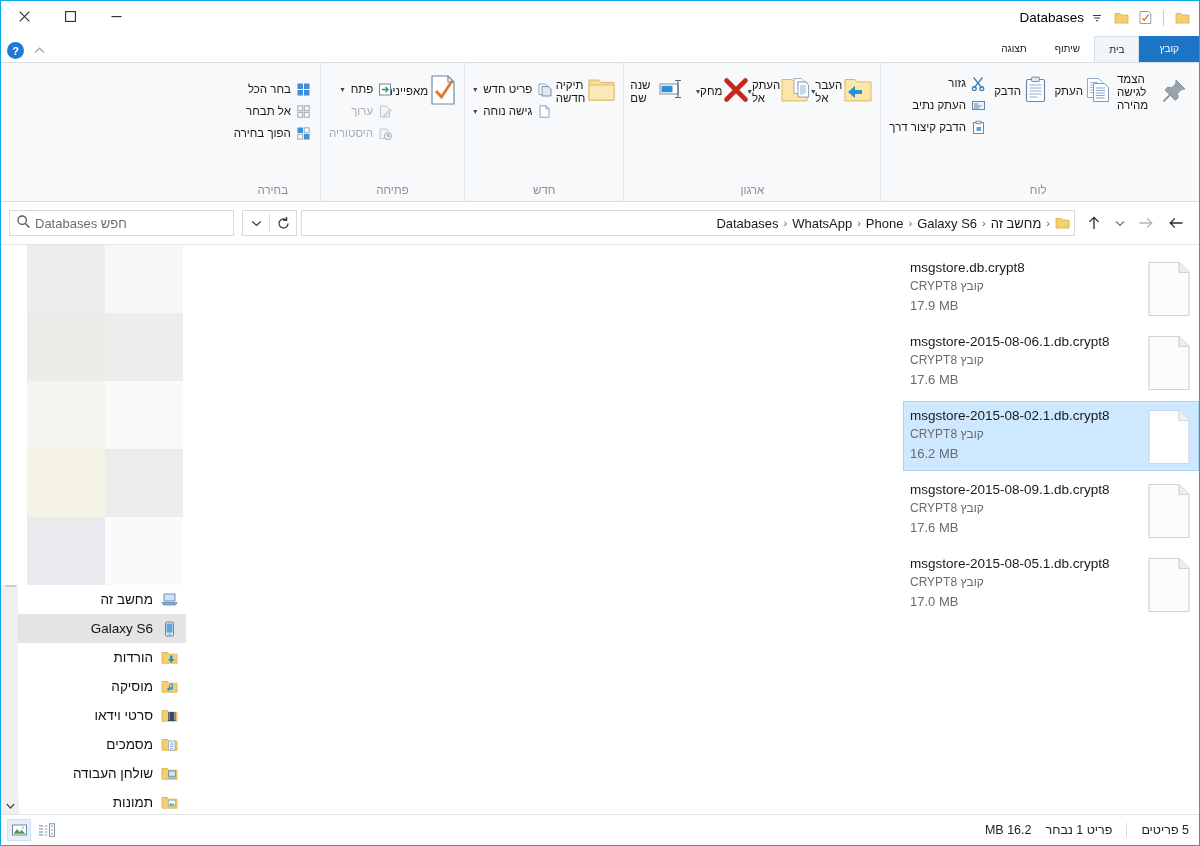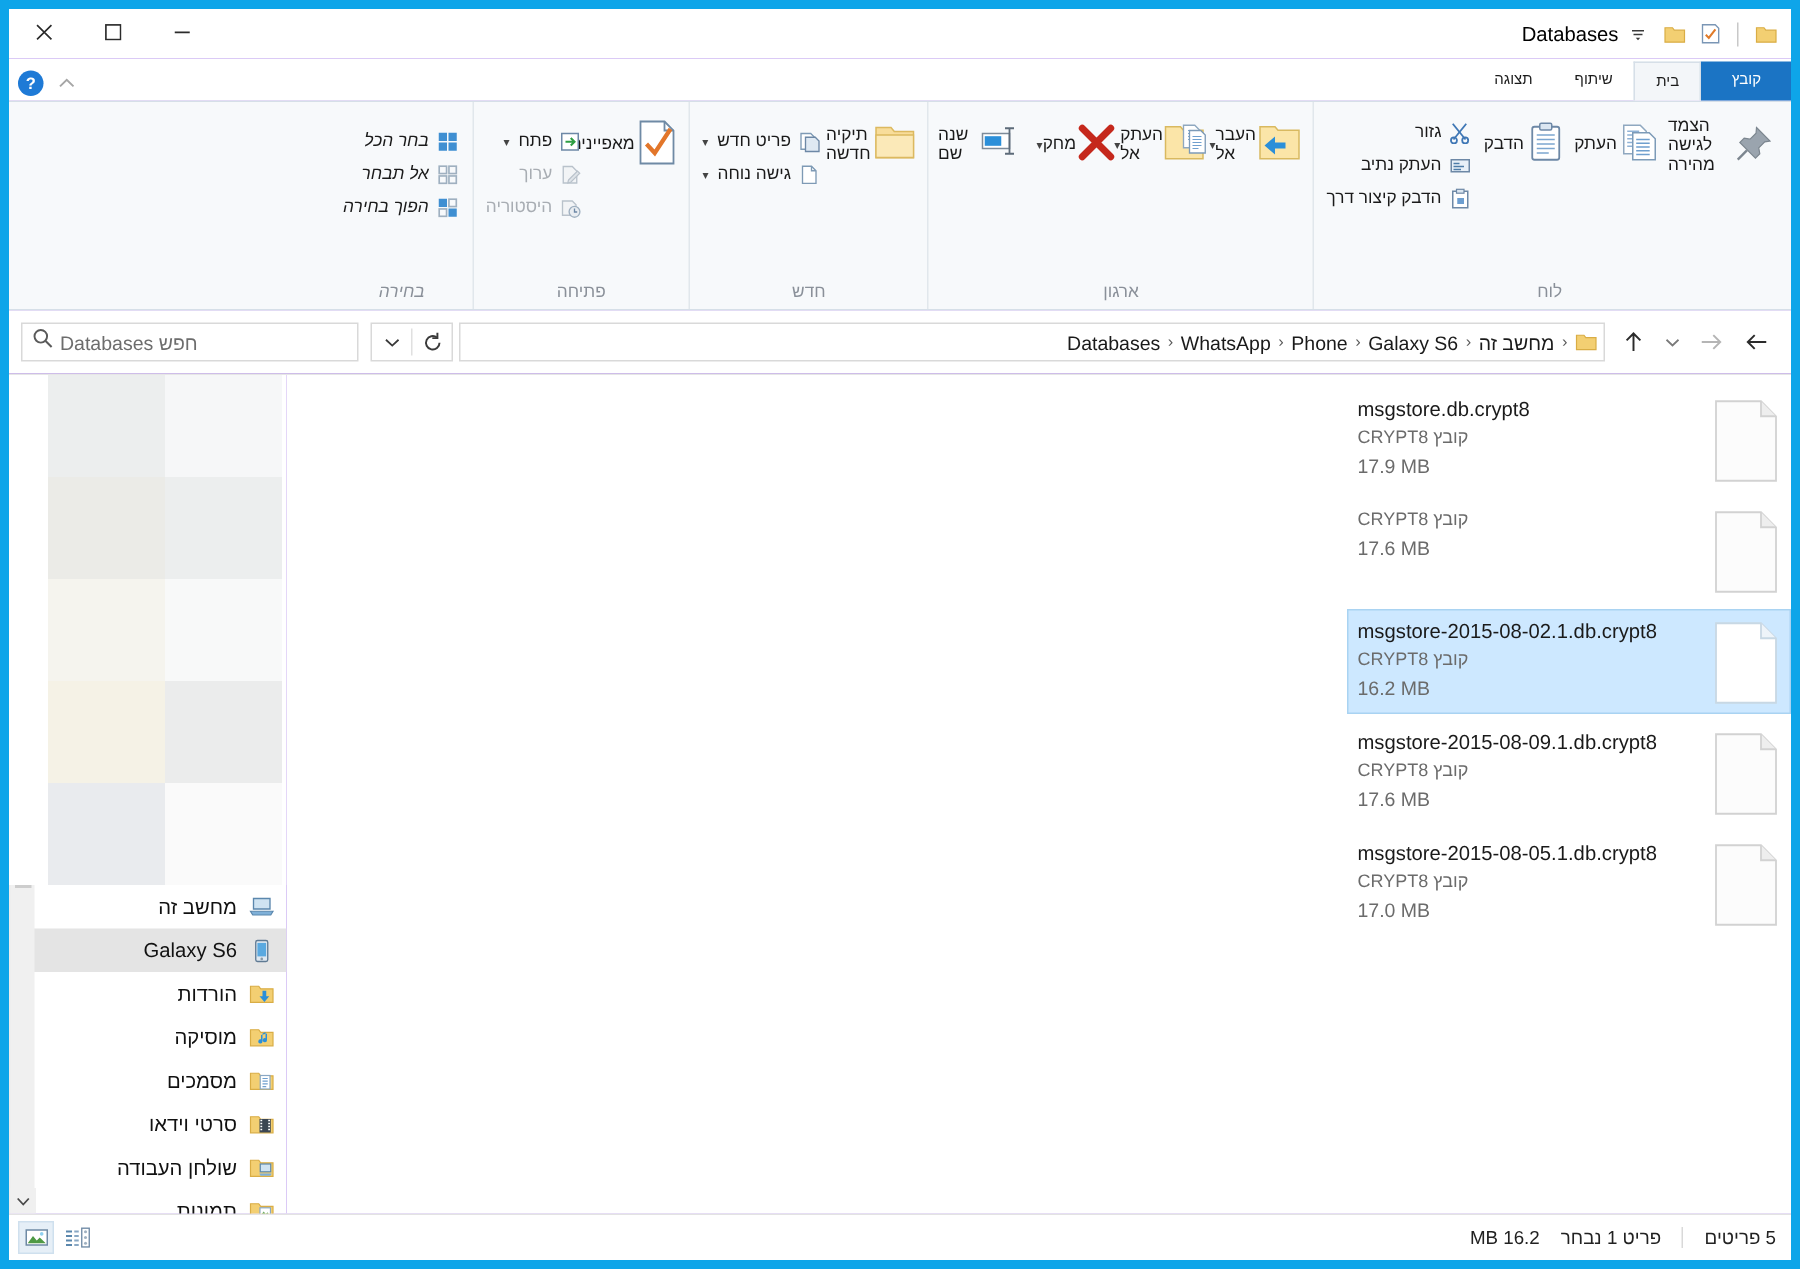--- a/index.html
+++ b/index.html
@@ -8,22 +8,22 @@
     margin: 0; padding: 0;
     width: 1200px; height: 846px;
     overflow: hidden;
     background: #ffffff;
     font-family: "Liberation Sans", "DejaVu Sans", sans-serif;
     -webkit-font-smoothing: antialiased;
   }
   #app {
     position: relative;
     width: 1200px; height: 846px;
-    border: 6px solid #0ea5e9;
-    background: #6d28d9;
+    border: 1px solid #0ea5e9;
+    background: #0369a1;
     display: flex; flex-direction: column;
   }
 
   
   .titlebar {
     height: 33px; flex: 0 0 33px;
     background: #ffffff;
     display: flex; align-items: center;
     direction: ltr;
     position: relative;
@@ -114,21 +114,21 @@
     padding: 0;
     overflow: hidden;
   }
   .rgroup {
     display: flex; flex-direction: column;
     justify-content: space-between;
     border-left: 1px solid #e1e7ec;
     padding: 3px 4px 0 4px;
     height: 100%;
   }
-  .rgroup:last-child { border-left: none; font-style: italic; }
+  .rgroup:last-child { border-left: none; }
   .rgroup-body {
     display: flex; flex-direction: row; align-items: flex-start;
     flex: 1; padding-top: 4px;
   }
   .rgroup-label {
     text-align: center; font-size: 11.5px; color: #8a9099;
     padding-bottom: 3px; height: 17px;
   }
   .bigbtn {
     width: 62px;
@@ -720,20 +720,21 @@
         </div>
 
         <div class="tile">
           <div class="ficon">
             <svg width="44" height="56" viewBox="0 0 44 56">
               <path d="M2 1.5 h30 l10 10 v43 H2 Z" fill="#fcfcfc" stroke="#d2d2d2" stroke-width="1.2"></path>
               <path d="M32 1.5 v10 h10" fill="#eeeeee" stroke="#d2d2d2" stroke-width="1.2"></path>
             </svg>
           </div>
           <div class="finfo">
+            <div class="fname">msgstore-2015-08-06.1.db.crypt8</div>
             <div class="ftype">קובץ CRYPT8</div>
             <div class="fsize">17.6 MB</div>
           </div>
         </div>
 
         <div class="tile selected">
           <div class="ficon">
             <svg width="44" height="56" viewBox="0 0 44 56">
               <path d="M2 1.5 h30 l10 10 v43 H2 Z" fill="#ffffff" stroke="#c8d8e4" stroke-width="1.2"></path>
               <path d="M32 1.5 v10 h10" fill="#eef4f9" stroke="#c8d8e4" stroke-width="1.2"></path>
@@ -846,35 +847,35 @@
               <path d="M1 2.5 h5.5 l1.3 1.7 H16 v9 H1 Z" fill="#f3cf72" stroke="#d9ad45" stroke-width="0.8"></path>
               <path d="M9 5 v5.2 a1.4 1.4 0 1 1 -1 -1.3 V6 l4-1 v4.4 a1.4 1.4 0 1 1 -1 -1.3 V4 Z" fill="#2b8fd9"></path>
             </svg>
           </span>
           <span class="nlbl he">מוסיקה</span>
         </div>
         <div class="navitem">
           <span class="nico">
             <svg width="17" height="15" viewBox="0 0 17 15">
               <path d="M1 2.5 h5.5 l1.3 1.7 H16 v9 H1 Z" fill="#f3cf72" stroke="#d9ad45" stroke-width="0.8"></path>
-              <rect x="7.5" y="4" width="6.5" height="9" fill="#ffffff" stroke="#8aa8c4" stroke-width="0.8"></rect>
-              <path d="M9 6 h3.5 M9 7.8 h3.5 M9 9.6 h3.5 M9 11.4 h2.5" stroke="#6f9fce" stroke-width="0.8"></path>
+              <rect x="7" y="4" width="7.5" height="9" fill="#3b4652"></rect>
+              <path d="M7.6 5 h1.2 M7.6 7 h1.2 M7.6 9 h1.2 M7.6 11 h1.2 M12.8 5 h1.2 M12.8 7 h1.2 M12.8 9 h1.2 M12.8 11 h1.2" stroke="#ffffff" stroke-width="0.9"></path>
             </svg>
           </span>
-          <span class="nlbl he">מסמכים</span>
+          <span class="nlbl he">סרטי וידאו</span>
         </div>
         <div class="navitem">
           <span class="nico">
             <svg width="17" height="15" viewBox="0 0 17 15">
               <path d="M1 2.5 h5.5 l1.3 1.7 H16 v9 H1 Z" fill="#f3cf72" stroke="#d9ad45" stroke-width="0.8"></path>
-              <rect x="7" y="4" width="7.5" height="9" fill="#3b4652"></rect>
-              <path d="M7.6 5 h1.2 M7.6 7 h1.2 M7.6 9 h1.2 M7.6 11 h1.2 M12.8 5 h1.2 M12.8 7 h1.2 M12.8 9 h1.2 M12.8 11 h1.2" stroke="#ffffff" stroke-width="0.9"></path>
+              <rect x="7.5" y="4" width="6.5" height="9" fill="#ffffff" stroke="#8aa8c4" stroke-width="0.8"></rect>
+              <path d="M9 6 h3.5 M9 7.8 h3.5 M9 9.6 h3.5 M9 11.4 h2.5" stroke="#6f9fce" stroke-width="0.8"></path>
             </svg>
           </span>
-          <span class="nlbl he">סרטי וידאו</span>
+          <span class="nlbl he">מסמכים</span>
         </div>
         <div class="navitem">
           <span class="nico">
             <svg width="17" height="15" viewBox="0 0 17 15">
               <path d="M1 2.5 h5.5 l1.3 1.7 H16 v9 H1 Z" fill="#f3cf72" stroke="#d9ad45" stroke-width="0.8"></path>
               <rect x="7.5" y="5" width="7" height="5.2" fill="#cfe3f2" stroke="#5b87ad" stroke-width="0.8"></rect>
               <path d="M6.8 11.4 h8.4 l-0.9 1.4 H7.7 Z" fill="#7fb0d8"></path>
             </svg>
           </span>
           <span class="nlbl he">שולחן העבודה</span>

